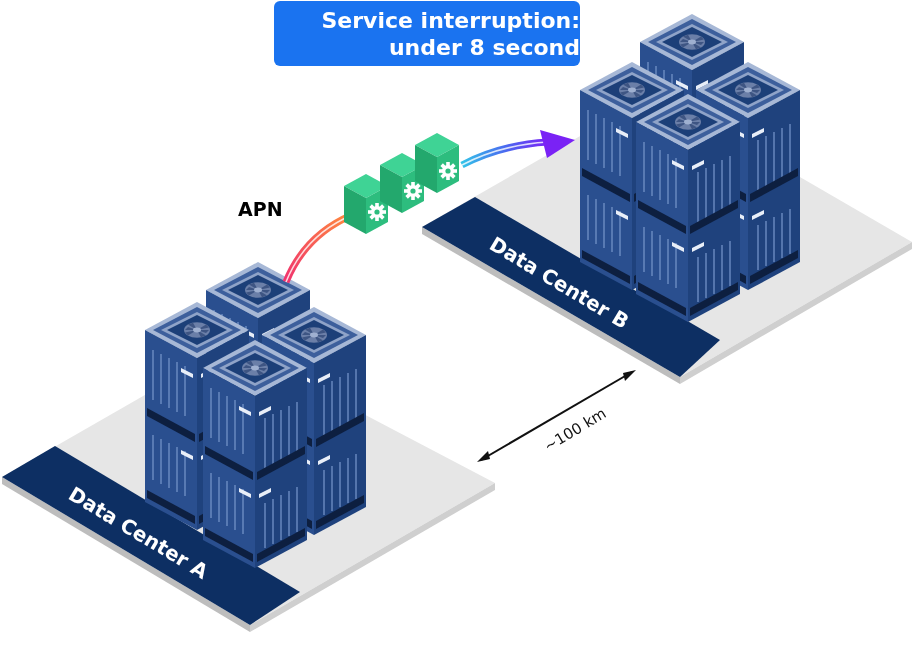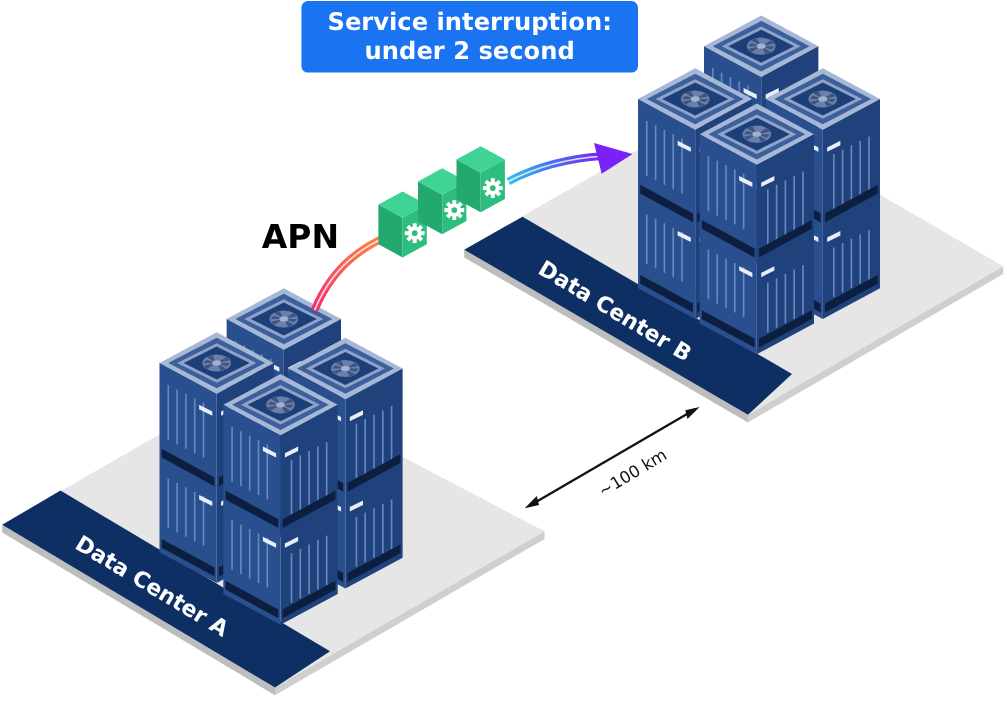--- a/index.html
+++ b/index.html
@@ -2,24 +2,24 @@
 <html><head>
 <meta charset="utf-8">
 <style>
   html, body { margin: 0; padding: 0; background: #ffffff; }
   body { width: 915px; height: 652px; position: relative; overflow: hidden; font-family: "Liberation Sans", sans-serif; }
   #stage { position: absolute; left: 0; top: 0; width: 915px; height: 652px; }
   .banner {
     position: absolute; left: 274px; top: 1px; width: 306px; height: 65px;
     background: #1a73f0; border-radius: 6px; color: #fff;
     font-family: "DejaVu Sans", sans-serif; font-weight: bold; font-size: 22px;
-    line-height: 27px; text-align: center; display: flex; flex-direction: column; justify-content: center;
+    line-height: 27px; text-align: right; display: flex; flex-direction: column; justify-content: center;
   }
   .vm-label { position: absolute; left: 330px; top: 104px; font-family: "DejaVu Sans", sans-serif; font-size: 16px; color: #111; }
-  .apn-label { position: absolute; left: 238px; top: 198px; font-family: "DejaVu Sans", sans-serif; font-weight: bold; font-size: 30px; color: #000; }
+  .apn-label { position: absolute; left: 238px; top: 198px; font-family: "DejaVu Sans", sans-serif; font-weight: bold; font-size: 19px; color: #000; }
   .svg-text { font-family: "DejaVu Sans", sans-serif; }
 </style>
 </head>
 <body>
 
 <div id="stage">
   <svg width="915" height="652" viewBox="0 0 915 652" xmlns="http://www.w3.org/2000/svg">
     <defs>
       <linearGradient id="gradA" x1="0" y1="1" x2="1" y2="0">
         <stop offset="0" stop-color="#f0336e"></stop>
@@ -150,16 +150,16 @@
 
     <g>
       <use href="#vmcube" x="344" y="186"></use>
       <use href="#vmcube" x="380" y="165"></use>
       <use href="#vmcube" x="415" y="145"></use>
     </g>
   </svg>
 
   <div class="banner">
     <div>Service interruption:</div>
-    <div>under 2 second</div>
+    <div>under 8 second</div>
   </div>
   <div class="apn-label">APN</div>
 </div>
 
 </body></html>

